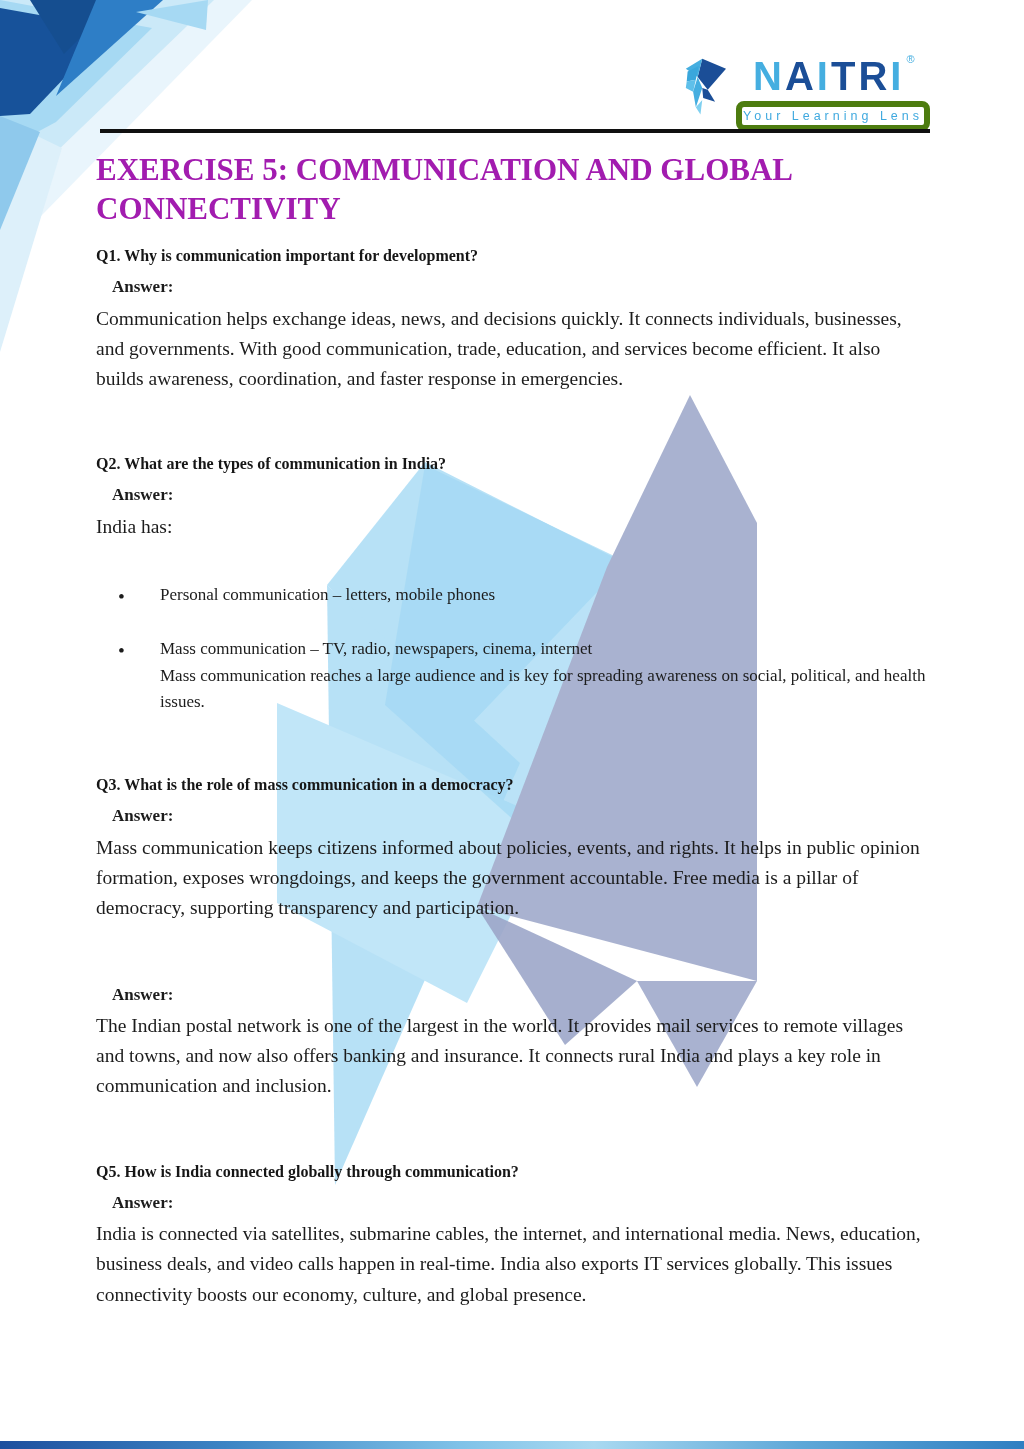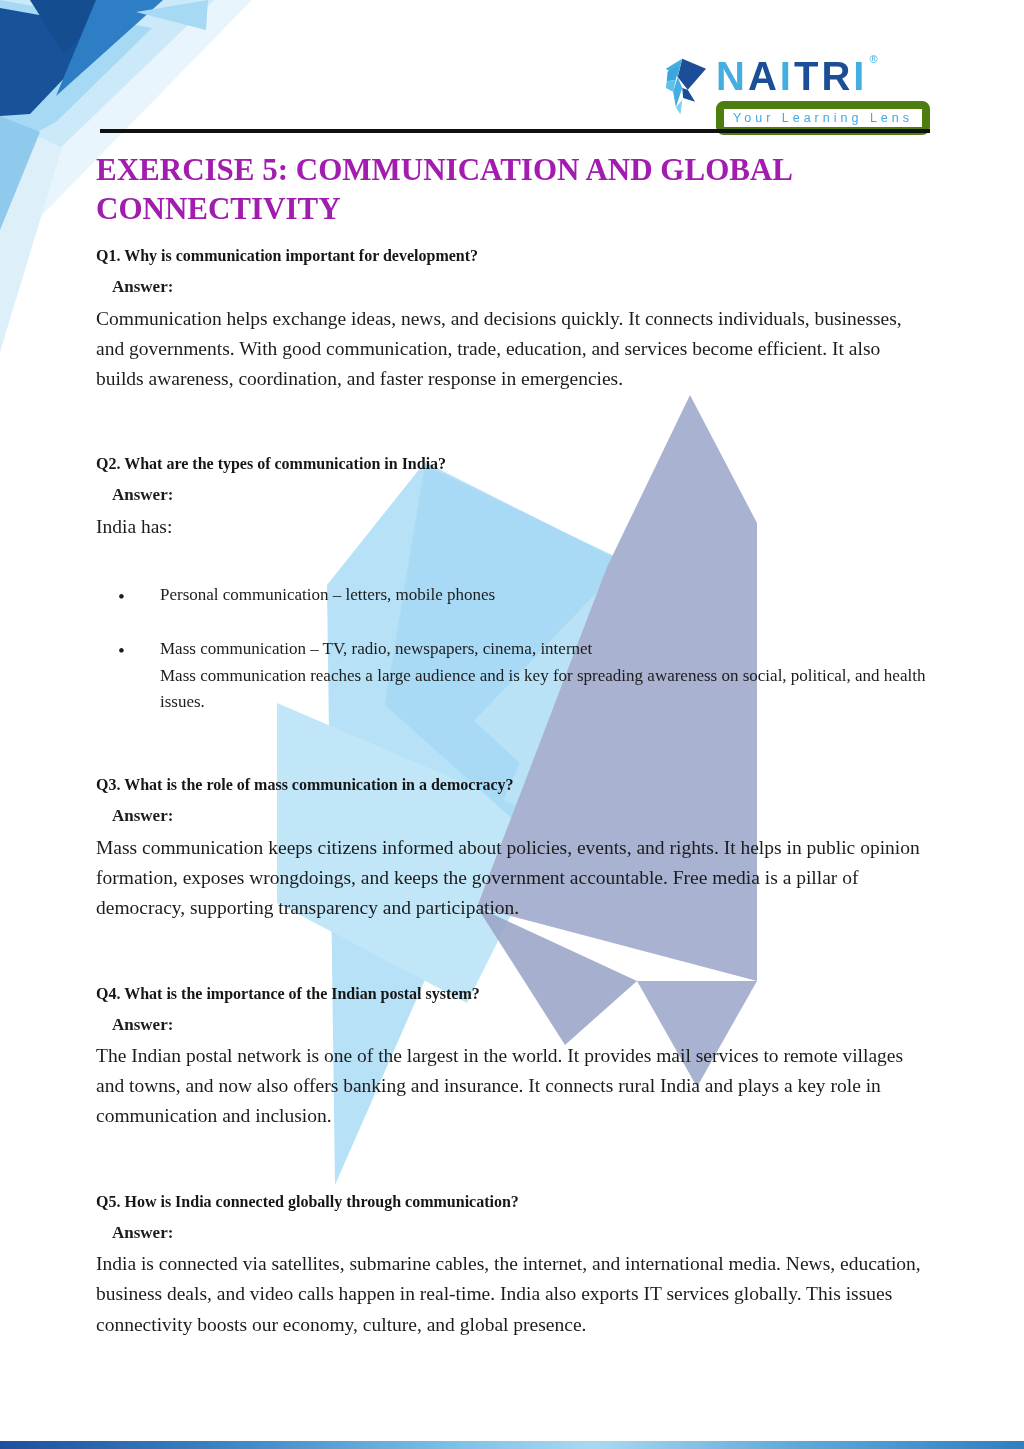--- a/index.html
+++ b/index.html
@@ -16,28 +16,28 @@
   .watermark{position:absolute;top:385px;left:265px;width:510px;height:810px;pointer-events:none;}
   .bottom-bar{
     position:absolute;left:0;bottom:0;width:1024px;height:8px;
     background:linear-gradient(90deg,#1d4f9e 0%,#3c84c4 22%,#7fc2e8 45%,#a9d9f1 58%,#5fa8d8 78%,#2f7fc2 100%);
   }
   
   .logo{position:absolute;top:56px;right:94px;display:flex;align-items:flex-start;gap:8px;}
   .logo-icon{width:46px;height:64px;flex:0 0 auto;}
   .logo-text{display:flex;flex-direction:column;align-items:flex-start;}
   .brand-row{display:flex;align-items:flex-start;line-height:1;}
-  .brand-letters{font-family:"Liberation Sans","DejaVu Sans",sans-serif;font-weight:700;font-size:40px;letter-spacing:3px;line-height:1;}
+  .brand-letters{font-family:"Liberation Sans","DejaVu Sans",sans-serif;font-weight:700;font-size:40px;letter-spacing:3px;line-height:1;margin-left:17px;}
   .brand-letters .lt-light{color:#45aee0;}
   .brand-letters .lt-dark{color:#1b4e97;}
   .reg-mark{font-family:"Liberation Sans",sans-serif;font-size:11px;color:#45aee0;margin-left:2px;margin-top:-2px;}
   .tagline-pill{
     margin-top:5px;
-    border:8px solid #4d7c0f;border-radius:8px;
-    padding:2px 9px;
+    border:6px solid #4d7c0f;border-radius:8px;
+    padding:2px 1px;
     font-family:"Liberation Sans","DejaVu Sans",sans-serif;
     font-size:12.5px;letter-spacing:4px;color:#3fa9df;white-space:nowrap;
   }
   .header-rule{position:absolute;top:129px;left:100px;width:830px;height:4px;background:#101010;}
   
   .main{position:absolute;top:150px;left:96px;width:832px;z-index:2;}
   .doc-title{
     margin:0 0 16px 0;max-width:770px;
     font-size:31px;font-weight:700;line-height:1.26;color:#a21caf;
   }
@@ -131,21 +131,20 @@
 
   <section class="qa">
     <h2 class="q-head">Q3. What is the role of mass communication in a democracy?</h2>
     <p class="answer-label">Answer:</p>
     <div class="answer-body">
             <p><span>Mass communication keeps citizens </span><span class="b">informed about policies, events, and rights</span><span>. It helps in </span><span class="b">public opinion formation</span><span>, exposes wrongdoings, and keeps the government accountable. Free media is a </span><span class="b">pillar of democracy</span><span>, supporting transparency and participation.</span></p>
           </div>
   </section>
 
   <section class="qa">
-    <h2 class="q-head">Q4. What is the importance of the Indian postal system?</h2>
     <p class="answer-label">Answer:</p>
     <div class="answer-body">
             <p><span>The </span><span class="b">Indian postal network</span><span> is one of the </span><span class="b">largest in the world</span><span>. It provides mail services to </span><span class="b">remote villages and towns</span><span>, and now also offers </span><span class="b">banking and insurance</span><span>. It connects rural India and plays a key role in </span><span class="b">communication and inclusion</span><span>.</span></p>
           </div>
   </section>
 
   <section class="qa">
     <h2 class="q-head">Q5. How is India connected globally through communication?</h2>
     <p class="answer-label">Answer:</p>
     <div class="answer-body">

